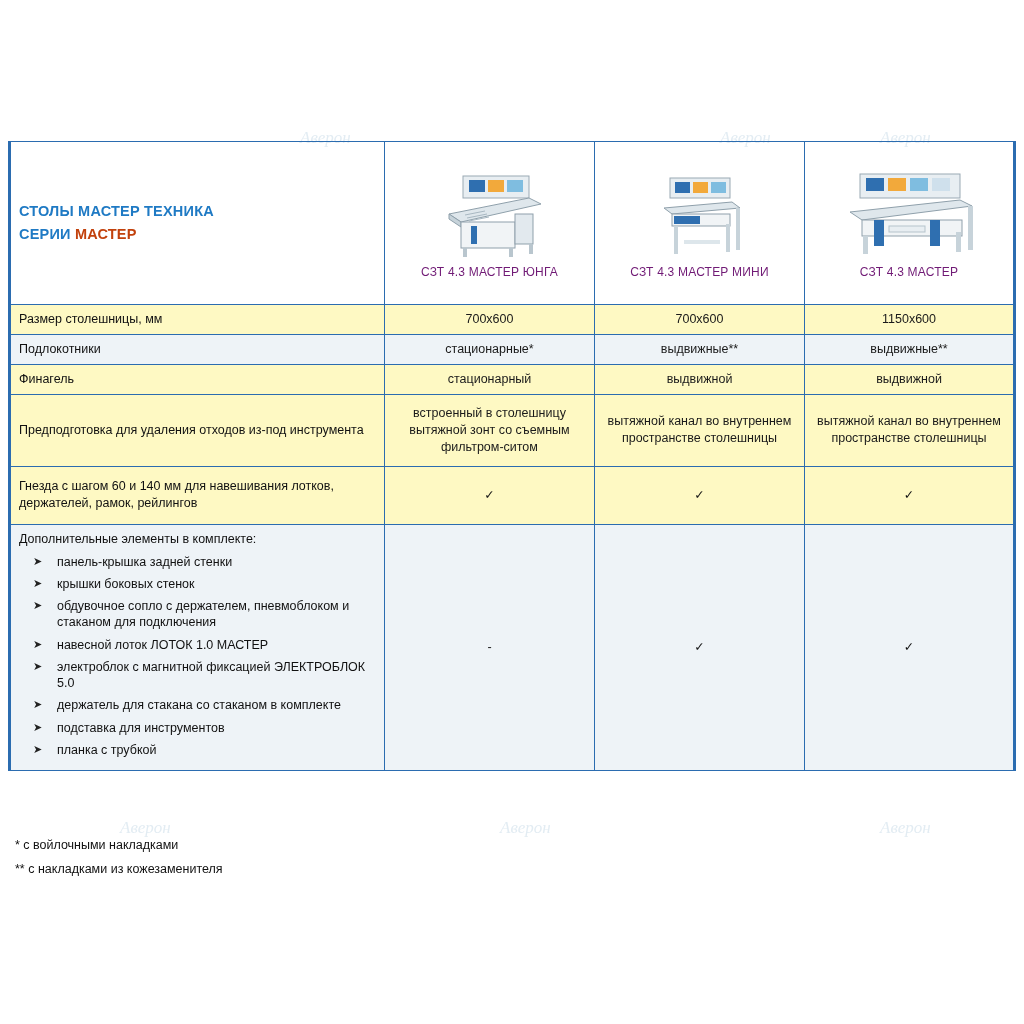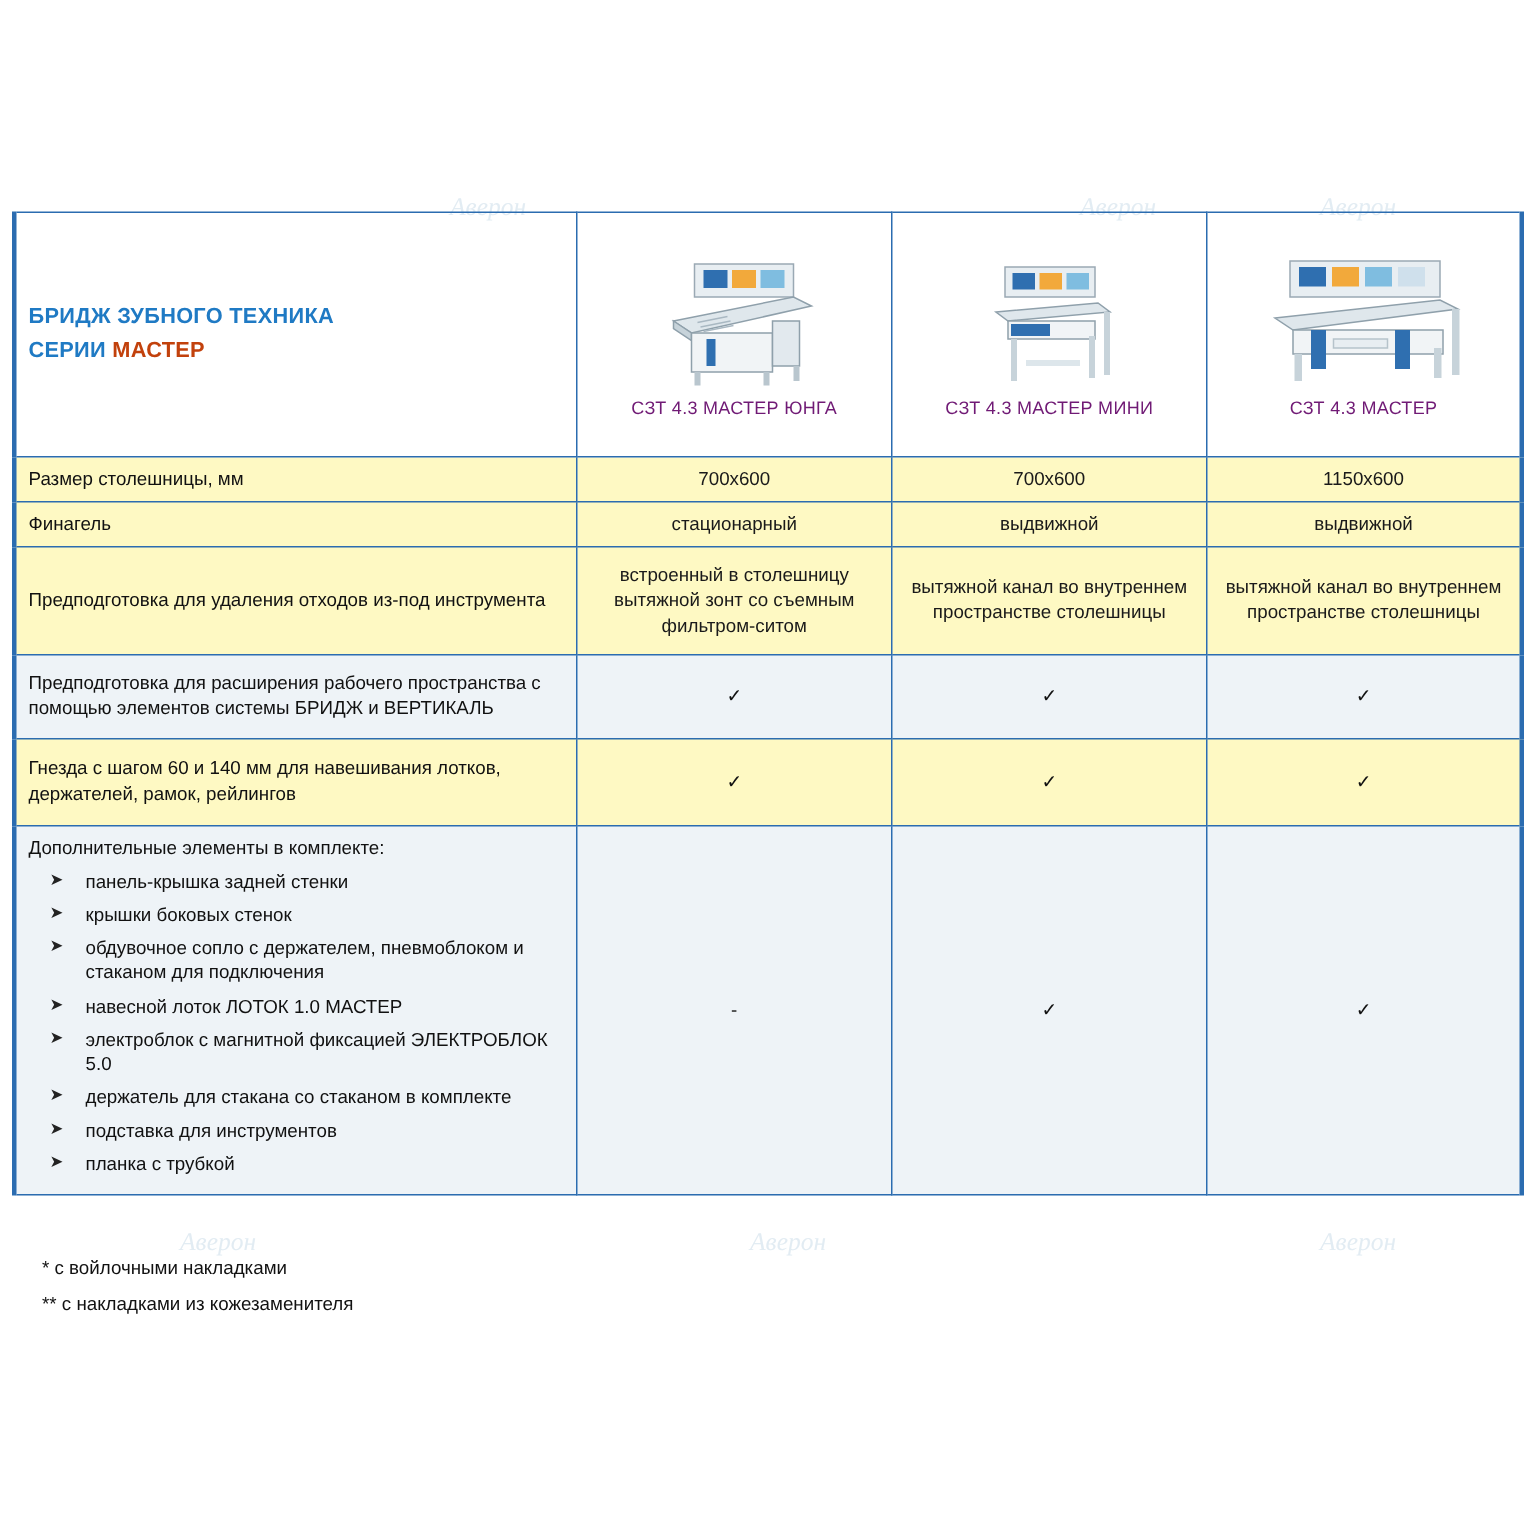--- a/index.html
+++ b/index.html
@@ -158,21 +158,21 @@
     font-size: 11px;
     color: #222;
   }
   .extras-cell { vertical-align: top; padding-top: 10px; padding-bottom: 12px; }
   .extras-val  { vertical-align: middle; }
 
   .last-row td { border-bottom-width: 3px; }
 
   .notes {
     position: absolute;
-    left: 28px;
+    left: 15px;
     top: 838px;
     z-index: 2;
   }
   .note {
     font-size: 12.5px;
     margin-bottom: 10px;
     color: #111;
   }
 </style>
 </head>
@@ -194,21 +194,21 @@
       <colgroup>
         <col class="c-feature">
         <col class="c-prod">
         <col class="c-prod">
         <col class="c-prod">
       </colgroup>
       <tbody>
 
         <tr class="hdr-row">
           <td class="outer-left title-cell">
-            <div class="title-line1">БРИДЖ ЗУБНОГО ТЕХНИКА</div>
+            <div class="title-line1">СТОЛЫ МАСТЕР ТЕХНИКА</div>
             <div class="title-line2"><span>СЕРИИ </span><span class="title-accent">МАСТЕР</span></div>
           </td>
 
           <td class="prod-cell">
             <div class="illus">
               <svg width="130" height="92" viewBox="0 0 130 92">
 
                 <rect x="38" y="8" width="66" height="22" fill="#e8eef2" stroke="#9aa9b4" stroke-width="1"></rect>
                 <rect x="44" y="12" width="16" height="12" fill="#2f6fb0"></rect>
                 <rect x="63" y="12" width="16" height="12" fill="#f2a93b"></rect>
@@ -277,42 +277,42 @@
           </td>
         </tr>
 
         <tr class="row-plain">
           <td class="outer-left feat">Размер столешницы, мм</td>
           <td class="val">700x600</td>
           <td class="val">700x600</td>
           <td class="outer-right val">1150x600</td>
         </tr>
 
+        <tr class="row-alt">
+          <td class="outer-left feat">Подлокотники</td>
+          <td class="val">стационарные*</td>
+          <td class="val">выдвижные**</td>
+          <td class="outer-right val">выдвижные**</td>
+        </tr>
 
         <tr class="row-plain">
           <td class="outer-left feat">Финагель</td>
           <td class="val">стационарный</td>
           <td class="val">выдвижной</td>
           <td class="outer-right val">выдвижной</td>
         </tr>
 
 
         <tr class="row-plain" style="height:72px;">
           <td class="outer-left feat">Предподготовка для удаления отходов из-под инструмента</td>
           <td class="val">встроенный в столешницу вытяжной зонт со съемным фильтром-ситом</td>
           <td class="val">вытяжной канал во внутреннем пространстве столешницы</td>
           <td class="outer-right val">вытяжной канал во внутреннем пространстве столешницы</td>
         </tr>
 
-        <tr class="row-alt" style="height:56px;">
-          <td class="outer-left feat">Предподготовка для расширения рабочего пространства с помощью элементов системы БРИДЖ и ВЕРТИКАЛЬ</td>
-          <td class="val check">✓</td>
-          <td class="val check">✓</td>
-          <td class="outer-right val check">✓</td>
-        </tr>
 
         <tr class="row-plain" style="height:58px;">
           <td class="outer-left feat">Гнезда с шагом 60 и 140 мм для навешивания лотков, держателей, рамок, рейлингов</td>
           <td class="val check">✓</td>
           <td class="val check">✓</td>
           <td class="outer-right val check">✓</td>
         </tr>
 
         <tr class="row-alt last-row">
           <td class="outer-left feat extras-cell">

